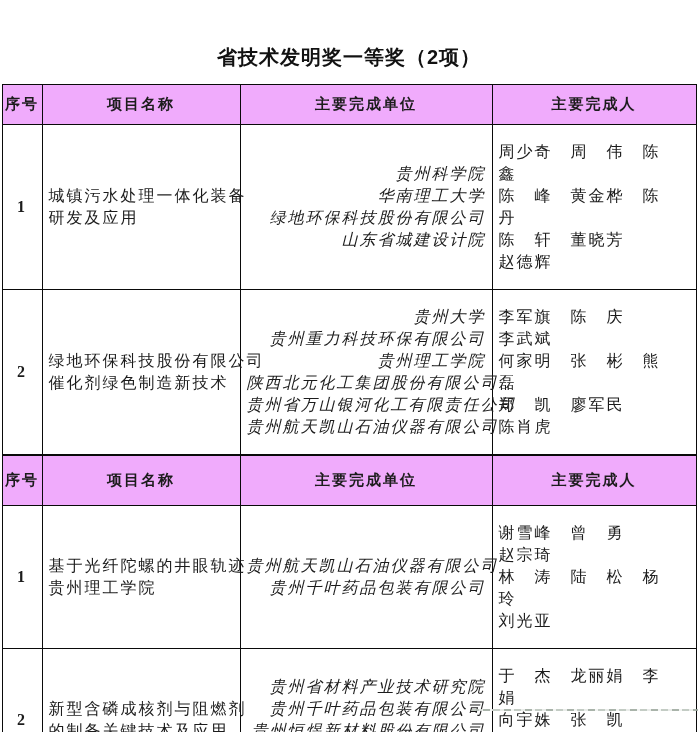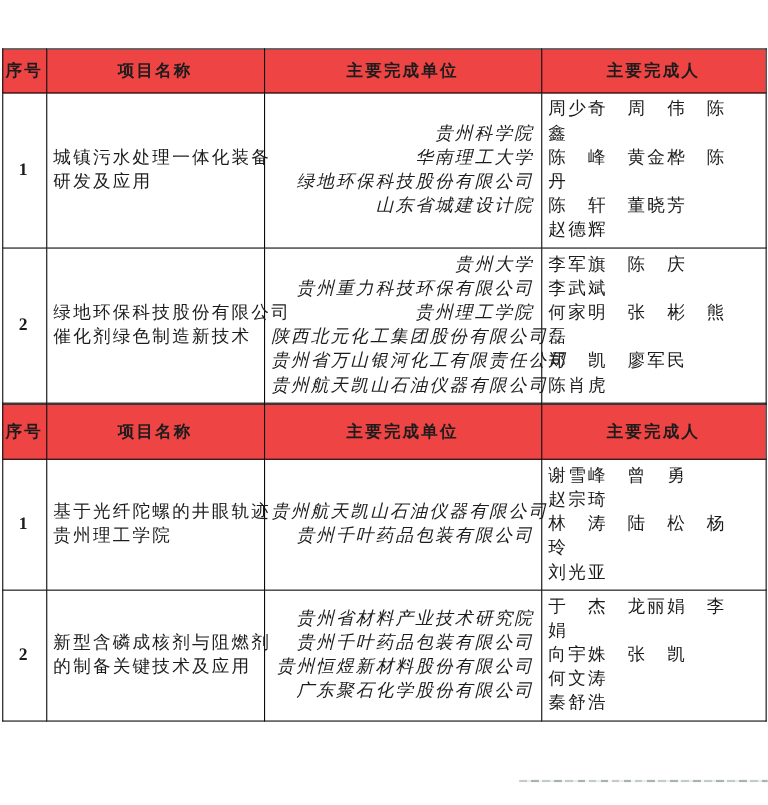--- a/index.html
+++ b/index.html
@@ -37,28 +37,28 @@
   table.awards, table.awards td, table.awards th {
     border: 1.5px solid #0a0a0a;
   }
   table.awards th {
     font-size: 15px;
     font-weight: bold;
     letter-spacing: 2px;
     text-align: center;
     vertical-align: middle;
     padding: 4px 2px;
-    background: #ef4444;
+    background: #f0abfc;
   }
   table.awards td {
     font-size: 16px;
     line-height: 22px;
     letter-spacing: 2px;
     vertical-align: middle;
-    padding: 4px 6px;
+    padding: 16px 6px;
     white-space: pre-line;
     word-break: keep-all;
   }
   td.cell-no {
     text-align: center;
     font-family: "Liberation Serif", serif;
     font-weight: bold;
     font-size: 17px;
     letter-spacing: 0;
   }
@@ -89,20 +89,21 @@
       #f2f4f2 18px, #f2f4f2 21px
     );
     opacity: 0.85;
   }
 </style>
 </head>
 <body>
 
 <div class="doc">
 
+  <h2 class="award-title">省技术发明奖一等奖（2项）</h2>
 
   <table class="awards" id="t1">
     <colgroup>
       <col class="c-no">
         <col class="c-project">
         <col class="c-units">
         <col class="c-people">
     </colgroup>
     <tbody>
       <tr class="hdr">

